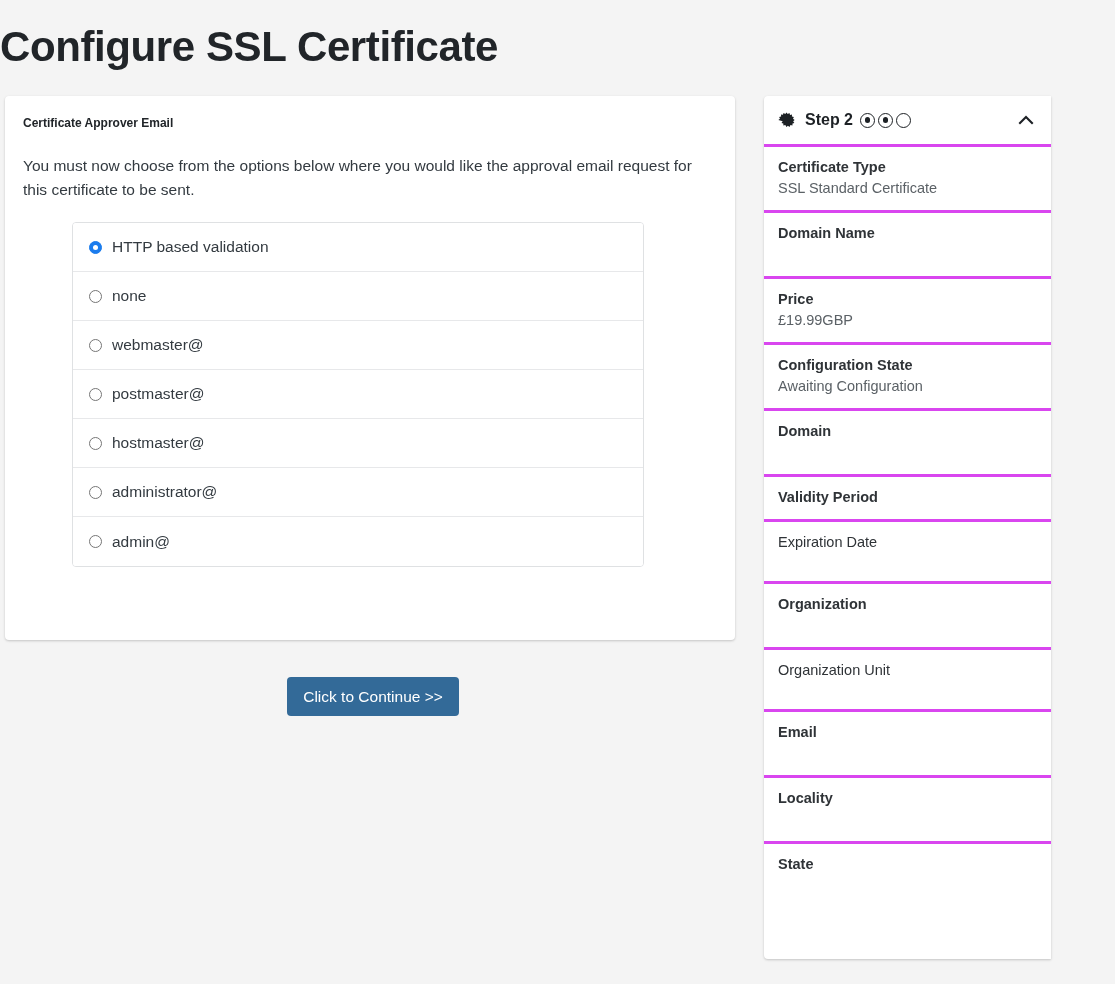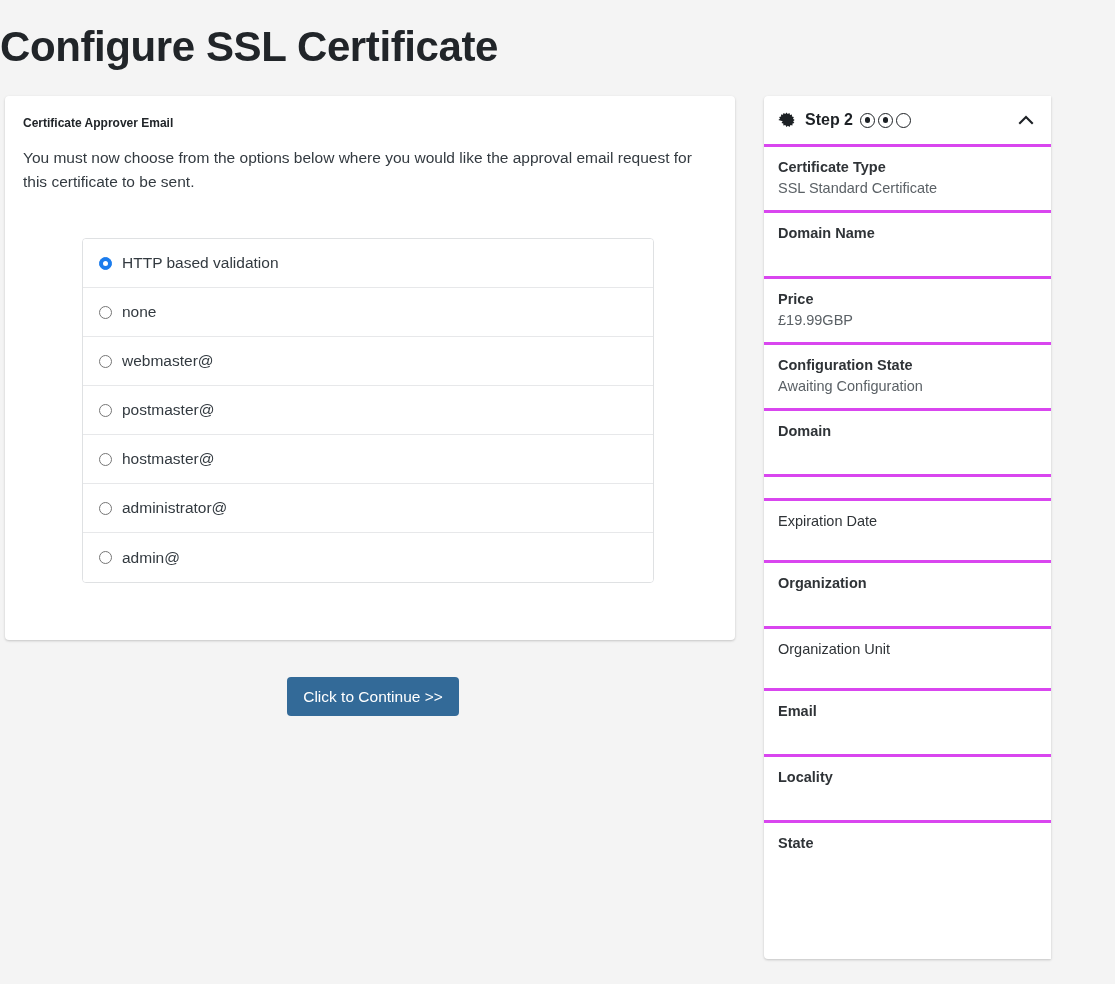--- a/index.html
+++ b/index.html
@@ -38,37 +38,36 @@
   }
   .card-heading {
     position: absolute;
     left: 18px; top: 20px;
     font-size: 12px;
     font-weight: bold;
     color: #212529;
   }
   .card-desc {
     position: absolute;
-    left: 18px; top: 50px;
+    left: 18px; top: 58px;
     width: 690px;
     font-size: 15.5px;
     line-height: 1.55;
     color: #333a40;
   }
 
   
   .list-group {
     position: absolute;
-    left: 77px; top: 126px;
+    left: 67px; top: 126px;
     width: 572px;
     border: 1px solid #dfe1e3;
     border-radius: 4px;
     background: #fff;
     overflow: hidden;
-    margin-top: 16px;
   }
   .list-item {
     display: flex;
     align-items: center;
     height: 49px;
     padding: 0 16px;
     border-bottom: 1px solid #e7e8ea;
     background: #fff;
     cursor: pointer;
   }
@@ -272,20 +271,21 @@
         </div>
         <div class="detail-row">
           <div class="detail-label">Configuration State</div>
           <div class="detail-value">Awaiting Configuration</div>
         </div>
         <div class="detail-row">
           <div class="detail-label">Domain</div>
           <div class="detail-value"></div>
         </div>
         <div class="detail-row">
+          <div class="detail-label">Validity Period</div>
         </div>
         <div class="detail-row compact">
           <div class="detail-label regular">Expiration Date</div>
           <div class="detail-value"></div>
         </div>
         <div class="detail-row">
           <div class="detail-label">Organization</div>
           <div class="detail-value"></div>
         </div>
         <div class="detail-row compact">

